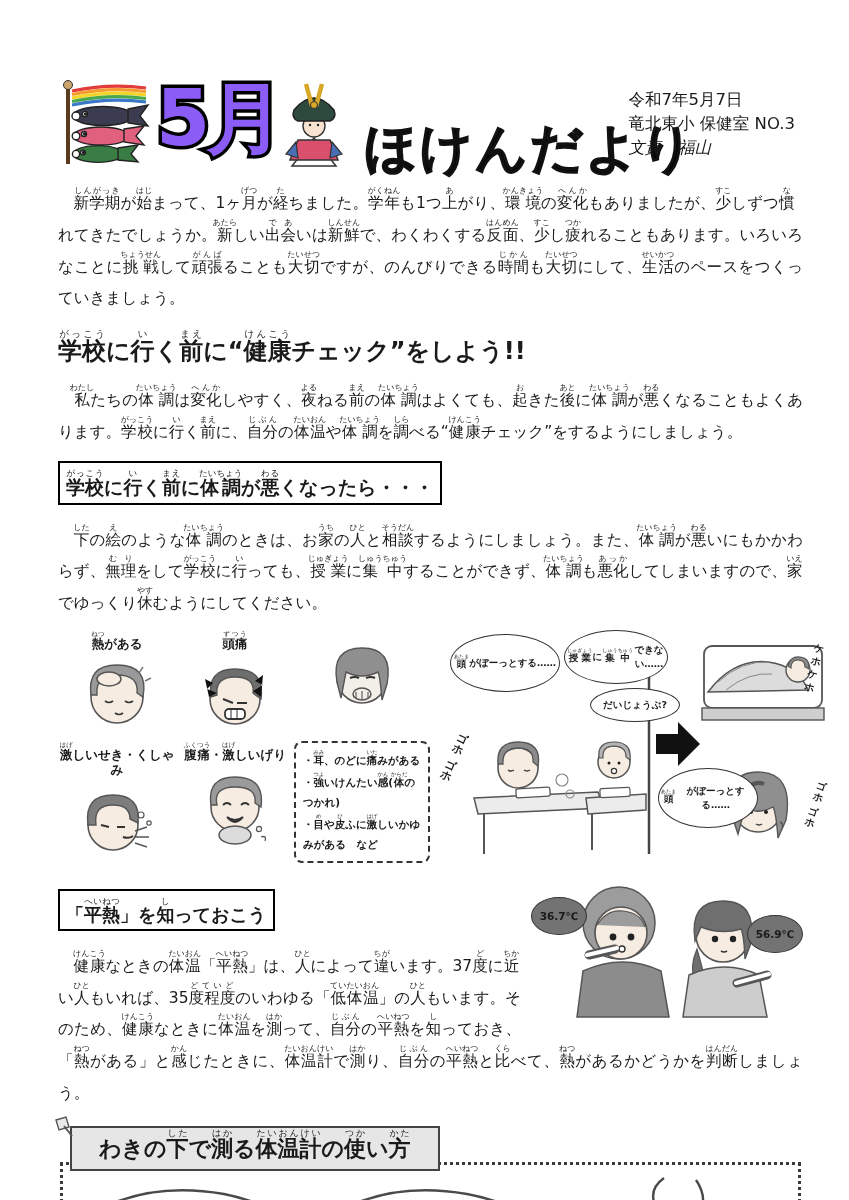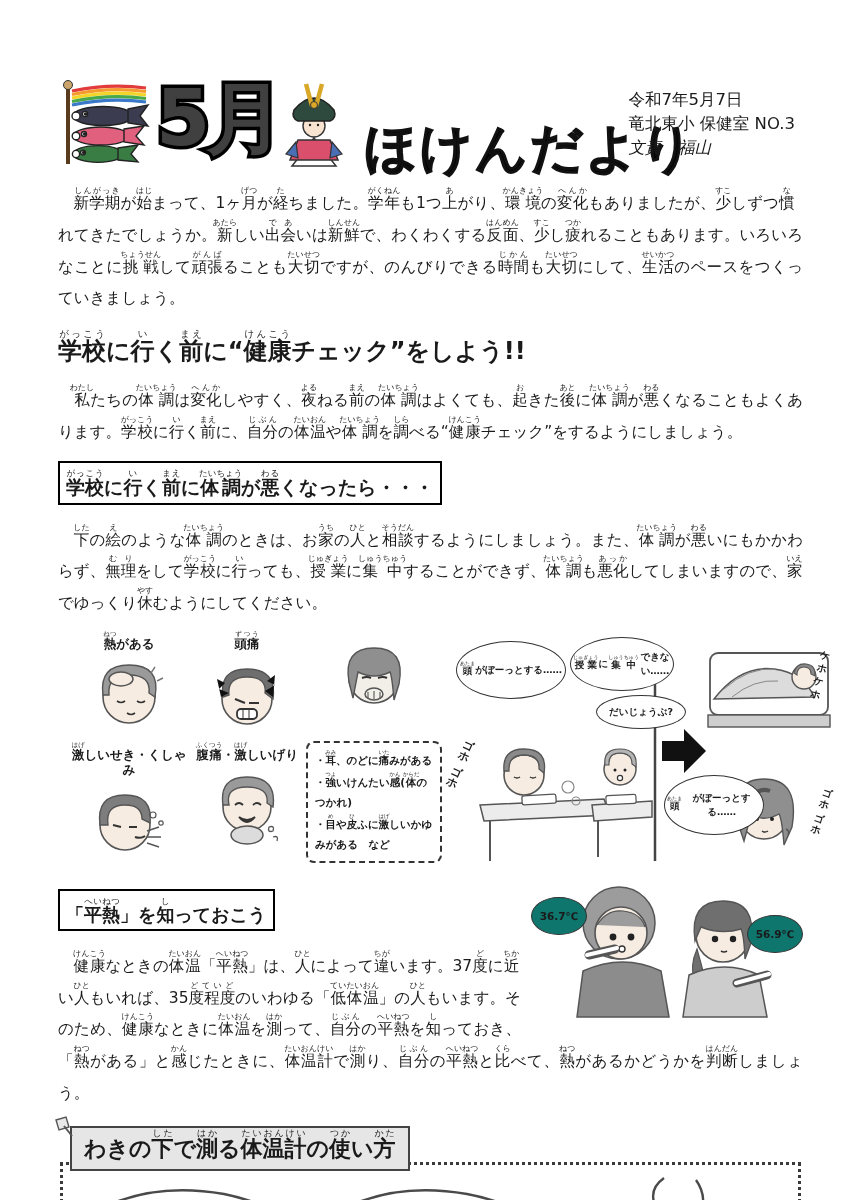--- a/index.html
+++ b/index.html
@@ -2,68 +2,68 @@
 <html><head>
 <meta charset="utf-8">
 <style>
   html,body{margin:0;padding:0;background:#fff;}
   body{width:849px;height:1200px;margin:0 auto;position:relative;
        font-family:"DejaVu Sans","Liberation Sans",sans-serif;color:#1a1a1a;}
   .page{position:absolute;inset:0;padding:78px 46px 0 58px;box-sizing:border-box;}
 
   
   .header{display:flex;align-items:flex-start;position:relative;height:92px;}
-  .month{font-size:78px;font-weight:900;line-height:80px;color:#404040;
+  .month{font-size:78px;font-weight:900;line-height:80px;color:#8b5cf6;
          -webkit-text-stroke:7px #000;paint-order:stroke fill;letter-spacing:-4px;margin:0 2px;}
   .nl-title{font-size:52px;font-weight:900;color:#000000;margin:36px 0 0 18px;letter-spacing:2px;
             -webkit-text-stroke:1.5px #111;}
   .dateblock{position:absolute;right:8px;top:10px;font-size:16.5px;line-height:24px;text-align:left;}
   .dateblock .l1{padding-right:22px;}
   .dateblock .l3{padding-right:36px;font-style:italic;}
 
   
   p.body-text{font-size:15.5px;line-height:2.05;margin:16px 0 0;text-align:justify;}
   ruby rt{font-size:8px;font-weight:normal;letter-spacing:0;}
   .h1{font-size:24px;font-weight:900;margin:14px 0 2px;}
   .h1 ruby rt{font-size:9.5px;}
   .hbox{display:inline-block;border:2.5px solid #000;padding:12px 6px 2px;font-size:19px;
         font-weight:900;margin:12px 0 2px;}
   .hbox ruby rt{font-size:8.5px;}
 
   
-  .illu-row{display:flex;gap:10px;margin:10px 12px 4px;align-items:flex-end;}
+  .illu-row{display:flex;gap:16px;margin:10px 0 4px;}
   .symptom-grid{width:372px;display:grid;grid-template-columns:118px 118px 136px;row-gap:6px;}
   .sym-card{text-align:center;}
   .sym-cap{font-size:12.5px;font-weight:700;line-height:1.15;}
   .sym-cap ruby rt{font-size:6.5px;}
   .sym-card svg{display:block;margin:2px auto 0;}
   .other-box{border:2px dashed #333;border-radius:8px;padding:6px 7px;font-size:10.5px;
              font-weight:600;line-height:1.9;align-self:end;margin-bottom:10px;}
   .other-box ruby rt{font-size:5.5px;}
 
   
   .scene{position:relative;width:382px;height:236px;flex:none;}
   .scene svg{position:absolute;inset:0;}
   .bubble{position:absolute;border:1.8px solid #333;background:#fff;border-radius:50%;
           display:flex;align-items:center;justify-content:center;text-align:center;
           font-size:9.5px;font-weight:700;line-height:1.5;padding:2px;box-sizing:border-box;}
   .bubble ruby rt{font-size:5px;}
   .sfx{position:absolute;font-size:11px;font-weight:800;writing-mode:vertical-rl;letter-spacing:2px;}
 
   
   .s3-art{float:right;width:272px;height:158px;position:relative;margin:-6px 0 4px 10px;}
-  .temp-bubble{position:absolute;border:1.6px solid #333;background:#0f766e;border-radius:50%;
+  .temp-bubble{position:absolute;border:1.6px solid #333;background:#737373;border-radius:50%;
           width:54px;height:36px;display:flex;align-items:center;justify-content:center;
           font-size:10.5px;font-weight:700;}
 
   
   .usage{position:relative;clear:both;margin-top:16px;height:264px;}
   .usage-border{position:absolute;left:2px;top:36px;right:2px;bottom:0;border:3px dotted #3a3a3a;}
   .usage-banner{position:absolute;left:12px;top:0;background:#e6e6e6;border:2.5px solid #444;
-          padding:3px 12px 5px;font-size:22px;font-weight:900;z-index:2;}
+          padding:3px 27px 5px;font-size:22px;font-weight:900;z-index:2;}
   .usage-banner ruby rt{font-size:9px;}
   .pushpin{position:absolute;left:-8px;top:-12px;z-index:3;}
   .panels{position:absolute;left:16px;right:16px;top:48px;display:grid;
           grid-template-columns:1fr 1fr 1fr;column-gap:12px;}
 </style>
 </head>
 <body>
 
 <div class="page">
 

